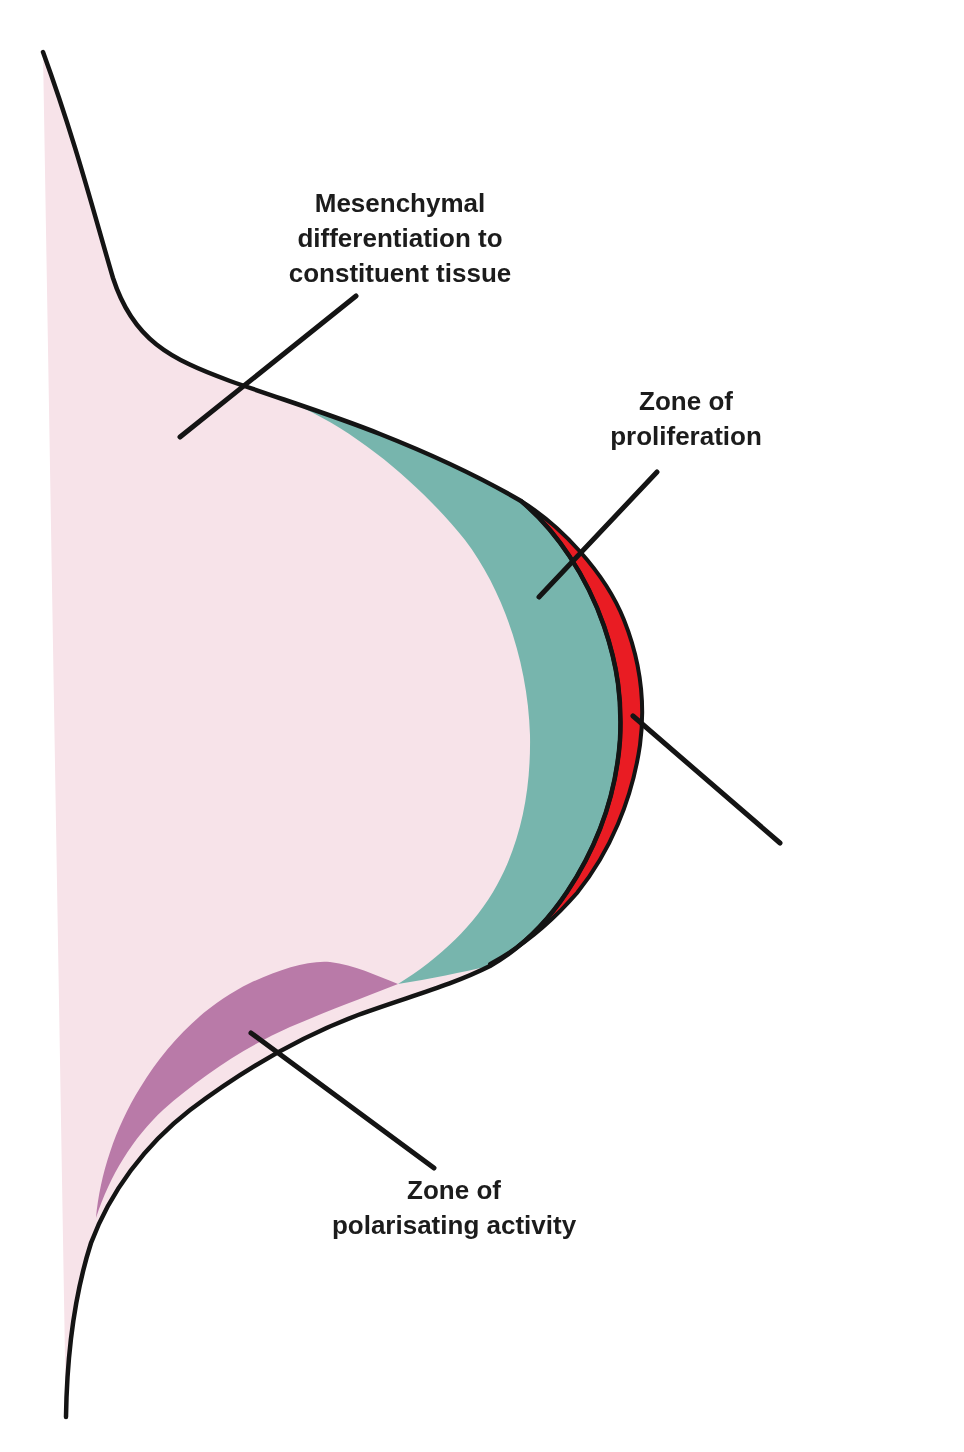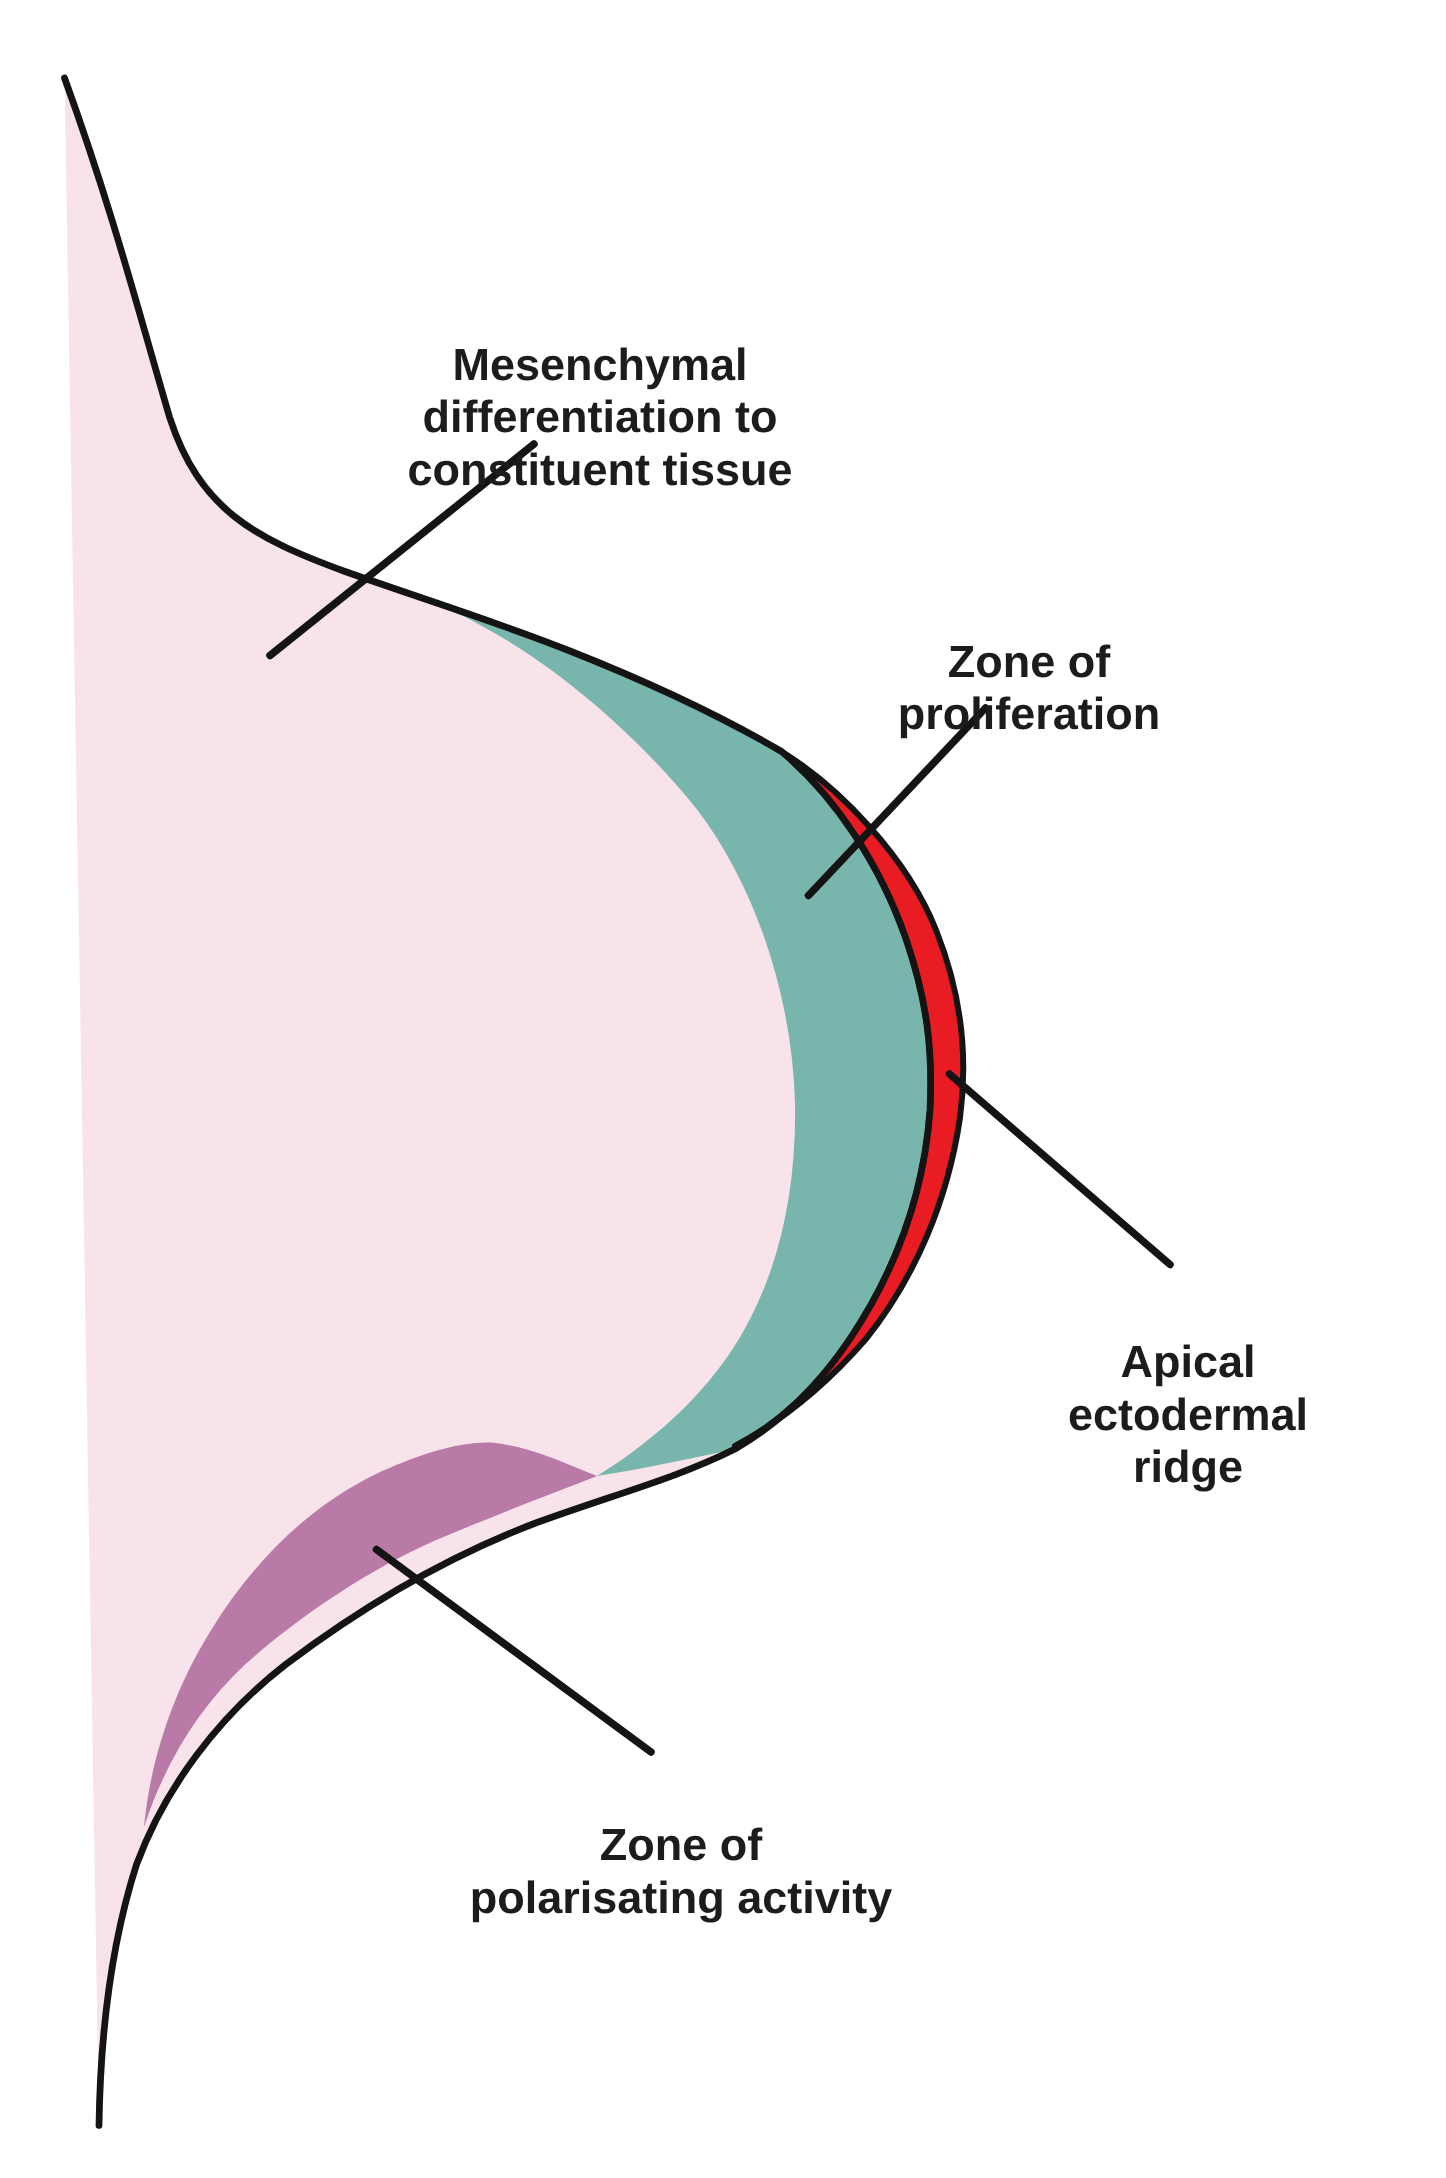--- a/index.html
+++ b/index.html
@@ -41,25 +41,24 @@
   .leader {
     stroke: #141414;
     stroke-width: 5;
     stroke-linecap: round;
   }
   .label {
     position: absolute;
     transform: translateX(-50%);
     text-align: center;
     font-weight: 700;
-    font-size: 30px;
+    font-size: 26px;
     line-height: 35px;
     color: #1c1c1c;
     white-space: pre-line;
-    margin-top: 40px;
   }
 </style>
 </head>
 <body>
 
 <div class="stage">
 
   <svg viewBox="0 0 964 1452">
 
     <path class="region" d="M 43 52
@@ -129,19 +128,17 @@
     <line class="leader" x1="251" y1="1033" x2="434" y2="1168"></line>
   </svg>
 
   <div class="label" style="left:400px; top:186px;">Mesenchymal
 differentiation to
 constituent tissue</div>
 
   <div class="label" style="left:686px; top:384px;">Zone of
 proliferation</div>
 
-  <div class="label" style="left:792px; top:851px;">Apical ectodermal
-ridge</div>
 
   <div class="label" style="left:454px; top:1173px;">Zone of
 polarisating activity</div>
 
 </div>
 
 </body></html>

